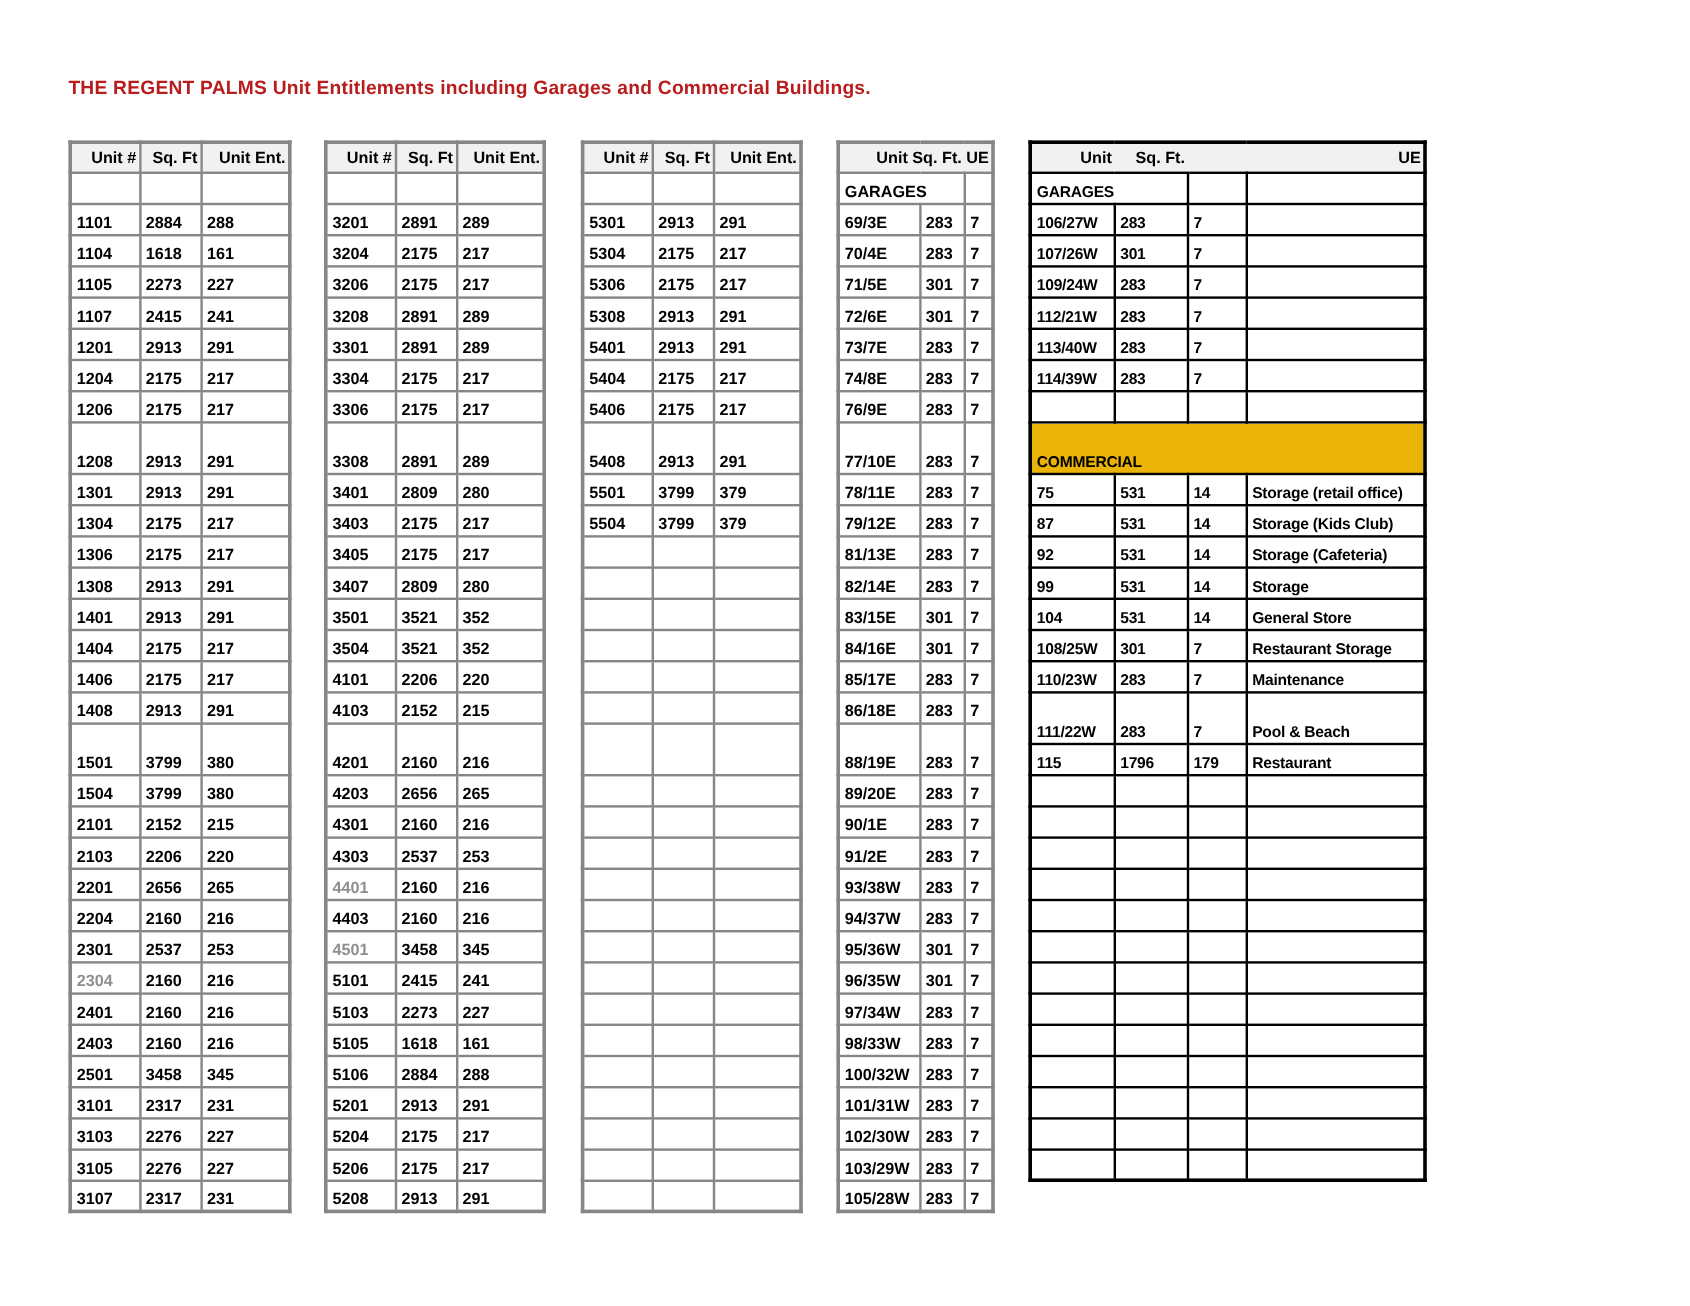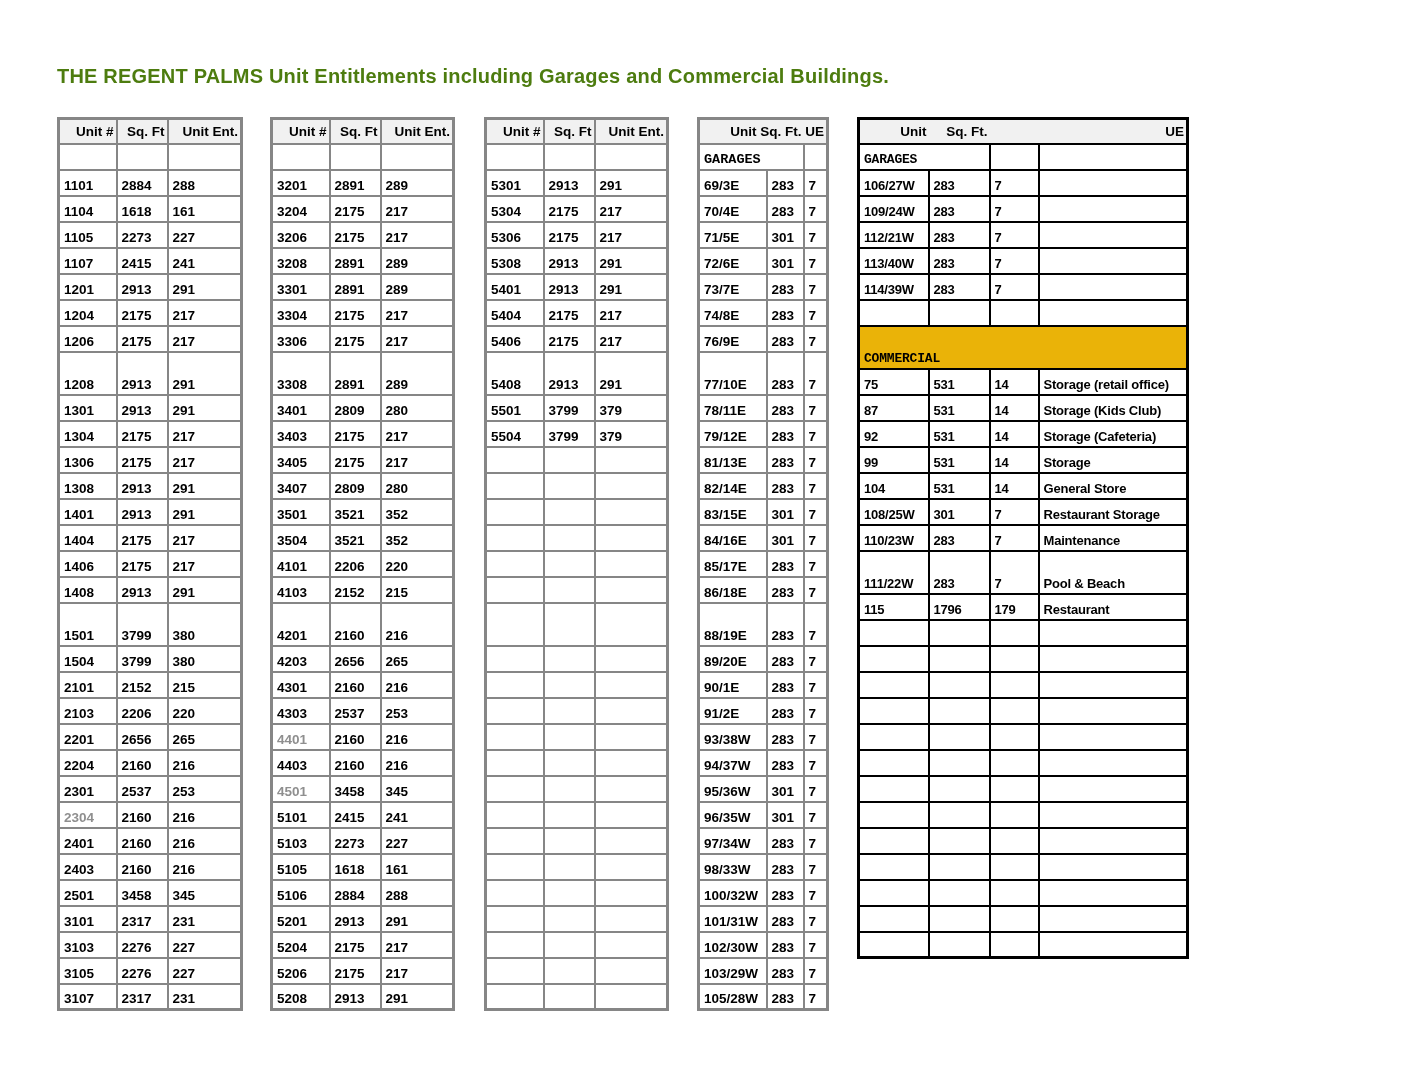--- a/index.html
+++ b/index.html
@@ -1,21 +1,21 @@
 <!DOCTYPE html>
 <html><head>
 <meta charset="utf-8">
 <style>
   html,body { margin:0; padding:0; background:#ffffff; }
   body { width:1408px; height:1088px; font-family:"Liberation Sans", sans-serif; }
   .page { position:relative; width:1408px; height:1088px; background:#ffffff; overflow:hidden; }
 
   .doc-title {
     position:absolute; left:57px; top:65px;
-    font-size:20px; font-weight:bold; color:#4d7c0f; letter-spacing:0.2px;
+    font-size:16px; font-weight:bold; color:#b91c1c; letter-spacing:0.2px;
     white-space:nowrap;
   }
 
   table { border-collapse:collapse; table-layout:fixed; position:absolute; top:117px; }
   td, th {
     box-sizing:border-box;
     padding:0 2px 2px 4px;
     vertical-align:bottom;
     font-size:13.5px; font-weight:bold; color:#000;
     white-space:nowrap; overflow:hidden;
@@ -36,21 +36,21 @@
   .black td, .black th { border:2px solid #000000; }
   .black td { font-size:13px; letter-spacing:-0.2px; }
 
   
   th.hsp { text-align:right; border-left:none; border-right:none; padding-left:5px; }
 
   
   th.hmerged { text-align:right; }
 
   
-  td.sec { text-align:left;font-family:Liberation Mono, monospace; }
+  td.sec { text-align:left; }
 
   
   tr.comrow td { background:#eab308; }
 
   
   td.muted { color:#8f8f8f; }
 
   #t1 { left:57px; }
   #t2 { left:270px; }
   #t3 { left:484px; }
@@ -779,20 +779,26 @@
           <td></td>
           <td></td>
         </tr>
         <tr>
           <td>106/27W</td>
           <td>283</td>
           <td>7</td>
           <td></td>
         </tr>
         <tr>
+          <td>107/26W</td>
+          <td>301</td>
+          <td>7</td>
+          <td></td>
+        </tr>
+        <tr>
           <td>109/24W</td>
           <td>283</td>
           <td>7</td>
           <td></td>
         </tr>
         <tr>
           <td>112/21W</td>
           <td>283</td>
           <td>7</td>
           <td></td>

